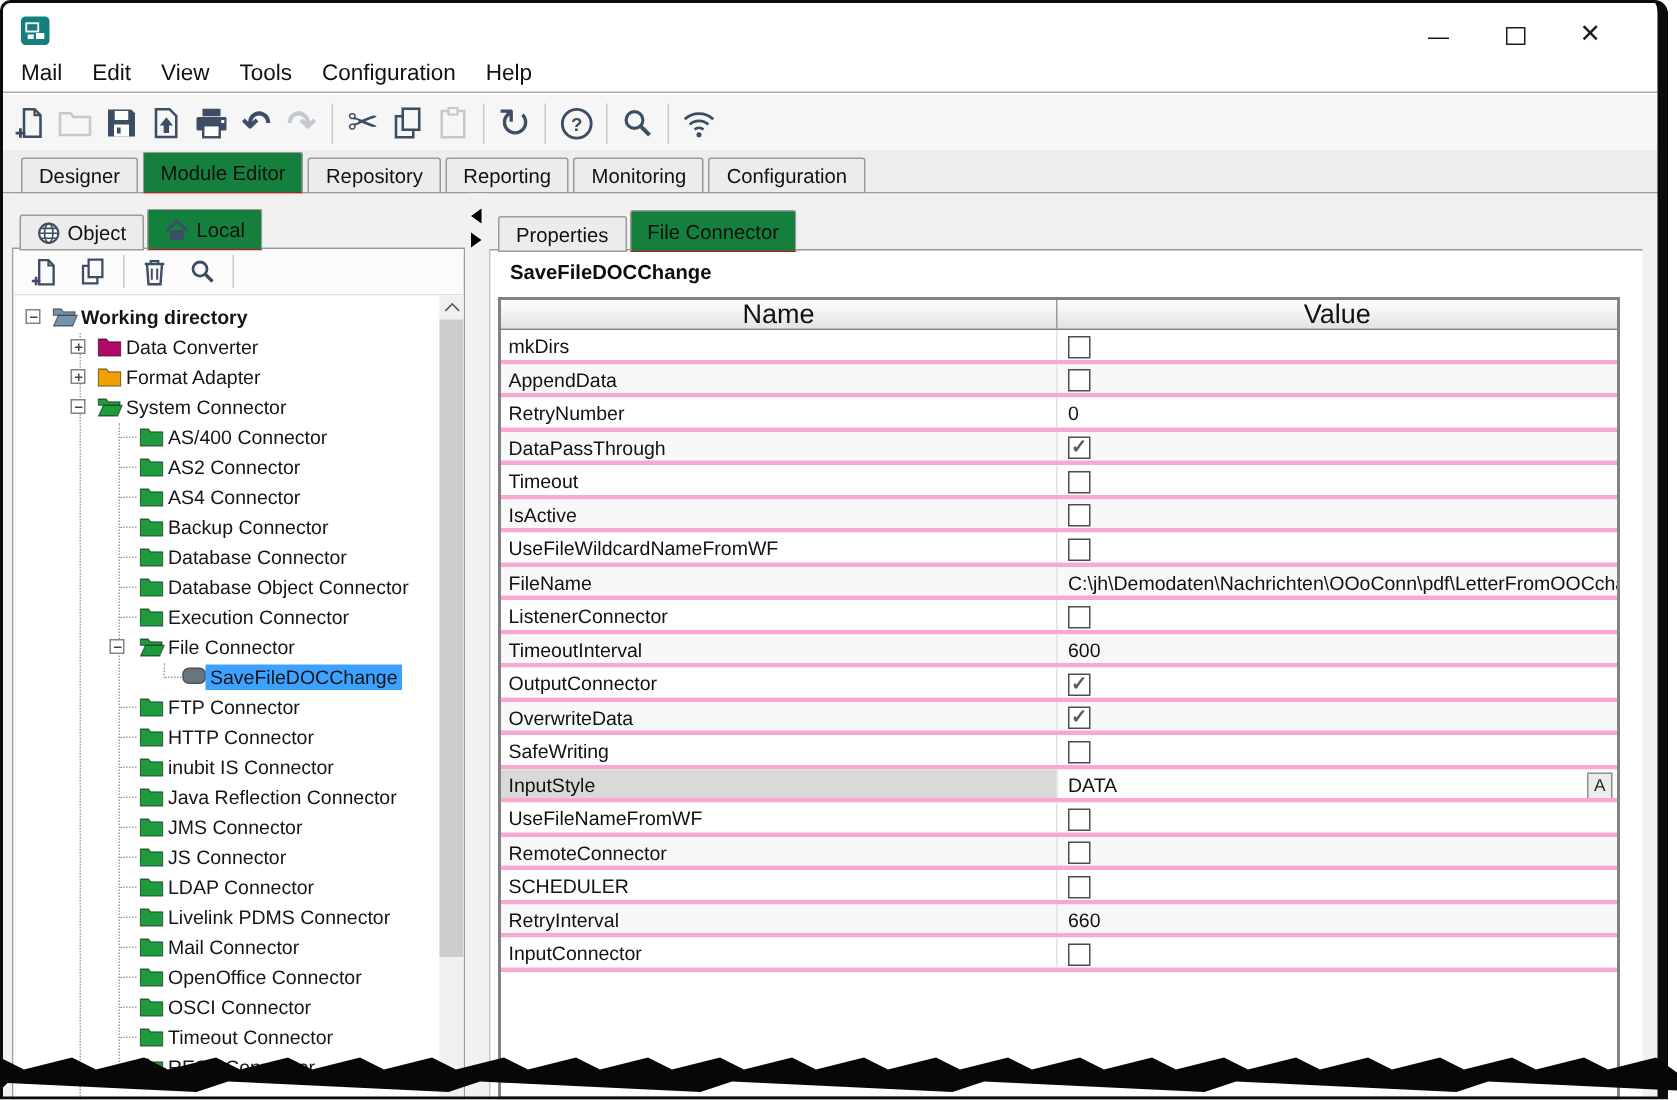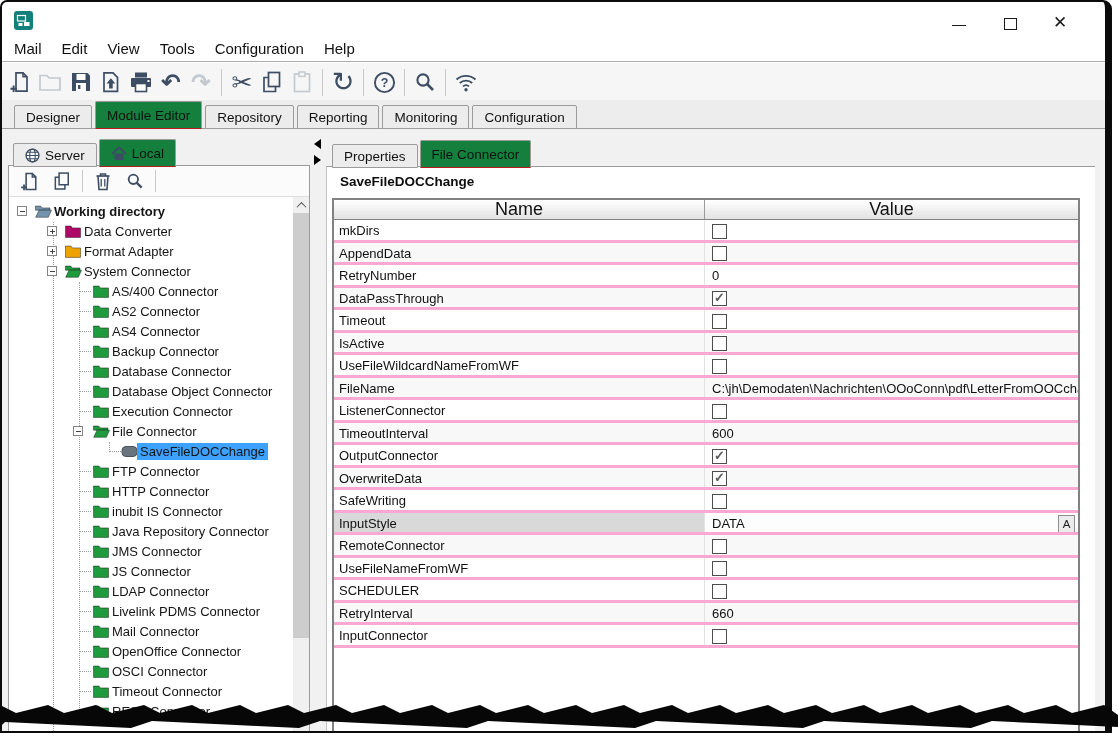--- a/index.html
+++ b/index.html
@@ -242,21 +242,21 @@
 
   <div id="sidebar-tabs">
       <div class="tab">
         <span class="tabic">
           <svg width="15" height="15" viewBox="0 0 15 15">
             <circle cx="7.5" cy="7.5" r="6.4" fill="#fff" stroke="#3d4d63" stroke-width="1.4"></circle>
             <ellipse cx="7.5" cy="7.5" rx="2.8" ry="6.4" fill="none" stroke="#3d4d63" stroke-width="1.1"></ellipse>
             <path d="M1.2 7.5h12.6M2 4.2h11M2 10.8h11" stroke="#3d4d63" stroke-width="1.1" fill="none"></path>
           </svg>
         </span>
-        <span>Server</span>
+        <span>Object</span>
       </div>
       <div class="tab active">
         <span class="tabic">
           <svg width="16" height="15" viewBox="0 0 16 15">
             <path d="M1 8 8 1.4 15 8" fill="none" stroke="#3d4d63" stroke-width="2"></path>
             <path d="M3.5 7.5v6.5h9V7.5" fill="#3d4d63"></path>
           </svg>
         </span>
         <span>Local</span>
       </div>
@@ -412,21 +412,21 @@
             <span class="ticon" style="left: 84px;"><svg width="16" height="14" viewBox="0 0 16 14">
                 <path d="M.5 2h5.4l1.6 1.9h8v9.5H.5z" fill="#1f9a3d" stroke="rgba(0,0,0,.45)" stroke-width=".9"></path>
               </svg></span>
             <span class="tlabel" style="left: 100px;">inubit IS Connector</span>
           </div>
           <div class="trow" style="top: 324px;">
             <div class="stub" style="left: 70px;"></div>
             <span class="ticon" style="left: 84px;"><svg width="16" height="14" viewBox="0 0 16 14">
                 <path d="M.5 2h5.4l1.6 1.9h8v9.5H.5z" fill="#1f9a3d" stroke="rgba(0,0,0,.45)" stroke-width=".9"></path>
               </svg></span>
-            <span class="tlabel" style="left: 100px;">Java Repository Connector</span>
+            <span class="tlabel" style="left: 100px;">Java Reflection Connector</span>
           </div>
           <div class="trow" style="top: 344px;">
             <div class="stub" style="left: 70px;"></div>
             <span class="ticon" style="left: 84px;"><svg width="16" height="14" viewBox="0 0 16 14">
                 <path d="M.5 2h5.4l1.6 1.9h8v9.5H.5z" fill="#1f9a3d" stroke="rgba(0,0,0,.45)" stroke-width=".9"></path>
               </svg></span>
             <span class="tlabel" style="left: 100px;">JMS Connector</span>
           </div>
           <div class="trow" style="top: 364px;">
             <div class="stub" style="left: 70px;"></div>
@@ -590,28 +590,28 @@
             <div class="cb"></div>
           </div>
         </div>
         <div class="prow alt sel">
           <div class="ncell">InputStyle</div>
           <div class="vcell">
             <div class="tval">DATA</div>
             <div class="abtn">A</div>
           </div>
         </div>
+        <div class="prow">
+          <div class="ncell">UseFileNameFromWF</div>
+          <div class="vcell">
+            <div class="cb"></div>
+          </div>
+        </div>
         <div class="prow alt">
           <div class="ncell">RemoteConnector</div>
-          <div class="vcell">
-            <div class="cb"></div>
-          </div>
-        </div>
-        <div class="prow">
-          <div class="ncell">UseFileNameFromWF</div>
           <div class="vcell">
             <div class="cb"></div>
           </div>
         </div>
         <div class="prow">
           <div class="ncell">SCHEDULER</div>
           <div class="vcell">
             <div class="cb"></div>
           </div>
         </div>

